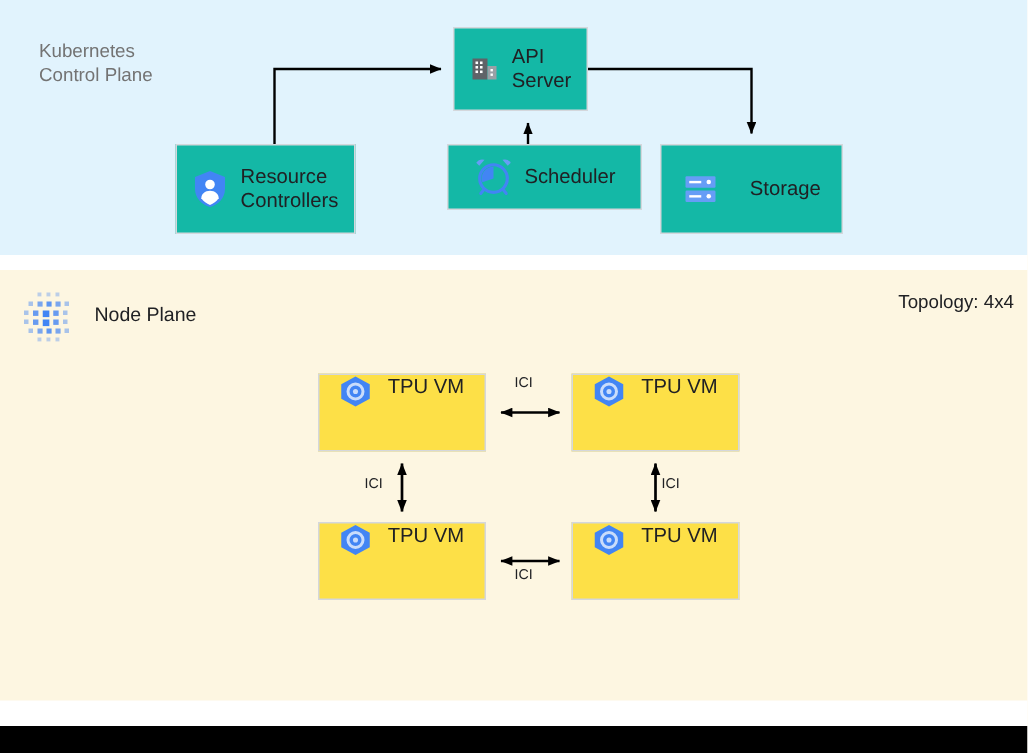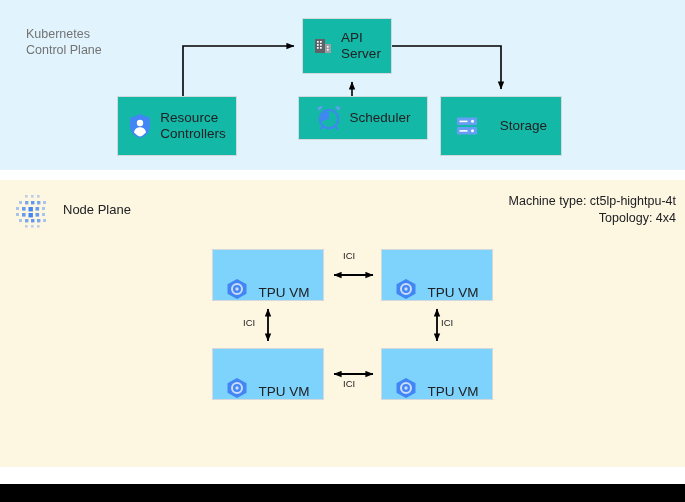--- a/index.html
+++ b/index.html
@@ -83,25 +83,25 @@
     white-space: pre-line;
   }
 
   #api-server-box   { left: 302px; top: 18px;  width: 90px;  height: 56px; }
   #resource-box     { left: 117px; top: 96px;  width: 120px; height: 60px; }
   #scheduler-box    { left: 270px; top: 96px;  width: 130px; height: 44px; margin-left: 28px; }
   #storage-box      { left: 440px; top: 96px;  width: 122px; height: 60px; gap: 21px; }
 
   .tpu-box {
     position: absolute;
-    background: #7dd3fc;
+    background: #fde047;
     border: 1px solid #d4d7dc;
     box-sizing: border-box;
     display: flex;
-    align-items: flex-end;
+    align-items: flex-start;
     justify-content: center;
     gap: 10px;
     width: 112px;
     height: 52px;
   }
   .tpu-box .label { font-size: 13.5px; color: #202124; }
   #tpu-vm-1 { left: 212px; top: 249px; }
   #tpu-vm-2 { left: 381px; top: 249px; }
   #tpu-vm-3 { left: 212px; top: 348px; }
   #tpu-vm-4 { left: 381px; top: 348px; }
@@ -164,21 +164,20 @@
     <rect x="29" y="26" width="3" height="3" opacity="0.45"></rect>
     <rect x="11" y="32" width="2.6" height="2.6" opacity="0.35"></rect>
     <rect x="17" y="32" width="2.6" height="2.6" opacity="0.35"></rect>
     <rect x="23" y="32" width="2.6" height="2.6" opacity="0.35"></rect>
   </g>
 </svg>
 
 <div class="node-title">Node Plane</div>
 
 <div class="meta">
-  <div>Machine type: ct5lp-hightpu-4t</div>
   <div>Topology: 4x4</div>
 </div>
 
 <svg class="overlay">
   <defs>
     <marker id="arrow" markerWidth="9" markerHeight="9" refX="7.6" refY="3.2" orient="auto" markerUnits="userSpaceOnUse">
       <path d="M0,0 L8,3.2 L0,6.4 z" fill="#000000"></path>
     </marker>
     <marker id="arrow-start" markerWidth="9" markerHeight="9" refX="0.4" refY="3.2" orient="auto" markerUnits="userSpaceOnUse">
       <path d="M8,0 L0,3.2 L8,6.4 z" fill="#000000"></path>

